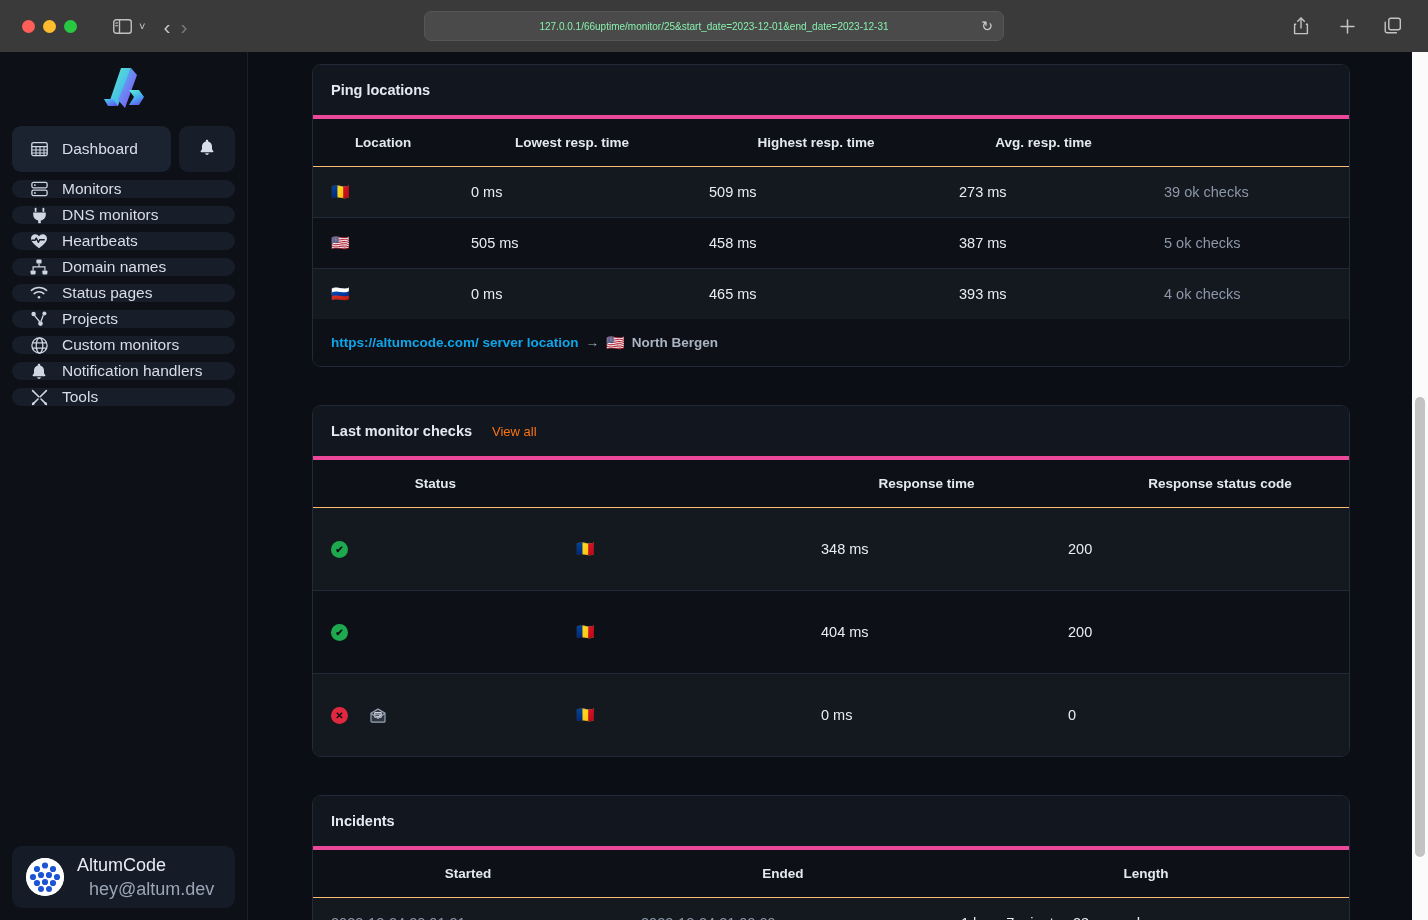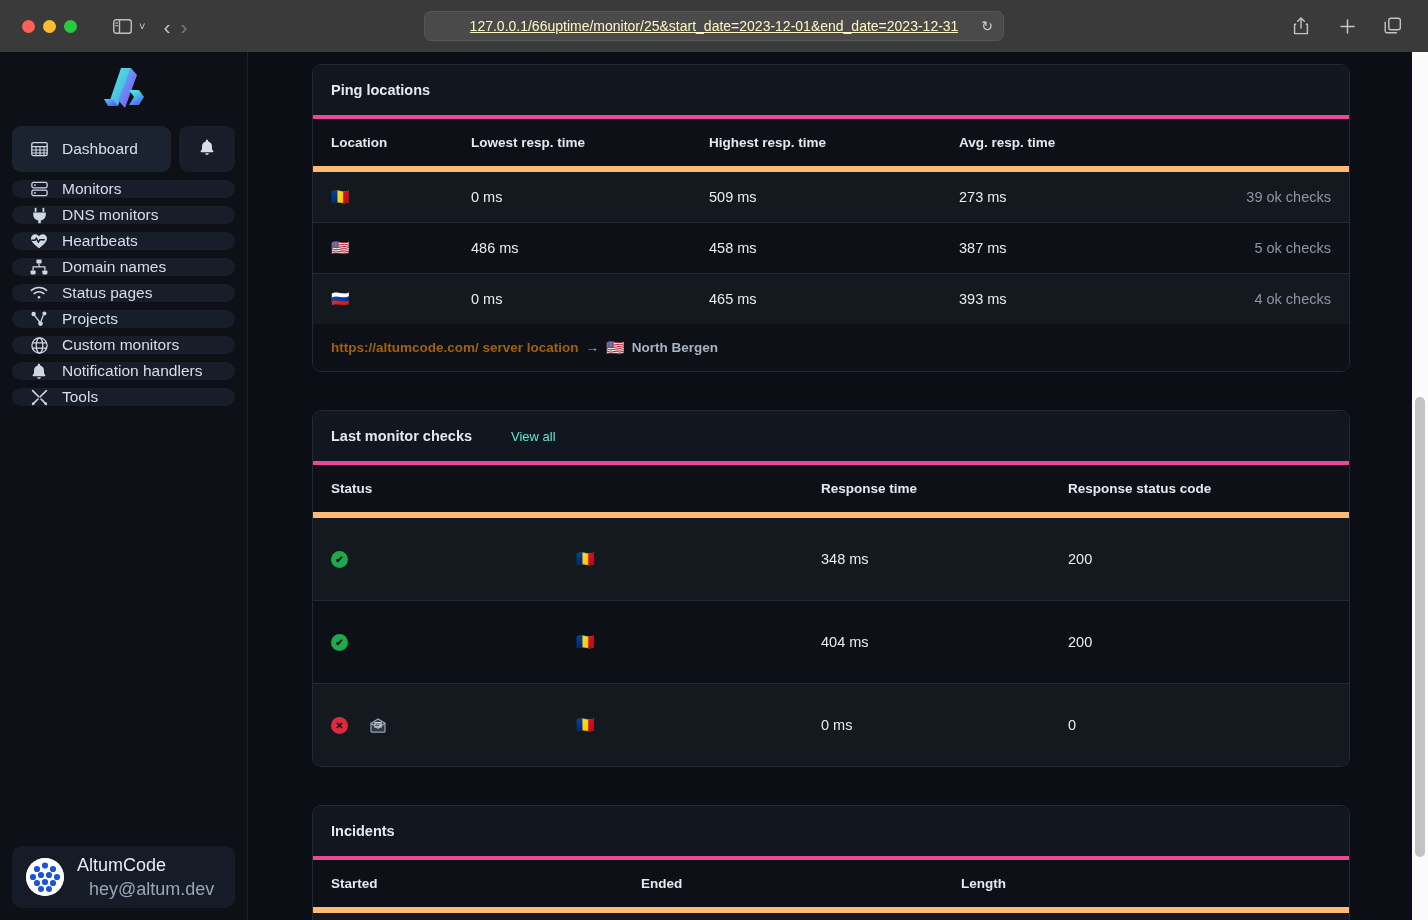--- a/index.html
+++ b/index.html
@@ -46,26 +46,25 @@
     height: 30px;
     background: #4a4a4a;
     border: 1px solid #565656;
     border-radius: 7px;
     display: flex;
     align-items: center;
     justify-content: center;
     padding: 0 14px;
   }
   .url-text {
-    color: #fef9c3;
-    font-size: 14px;
+    color: #86efac;
+    font-size: 10px;
     white-space: nowrap;
     overflow: hidden;
     text-overflow: ellipsis;
-    text-decoration: underline;
   }
   .reload-icon {
     position: absolute;
     right: 10px;
     color: #cfcfcf;
     font-size: 14px;
   }
   .chrome-right {
     margin-left: auto;
     display: flex;
@@ -178,42 +177,42 @@
   .card-head {
     height: 54px;
     display: flex;
     align-items: center;
     gap: 20px;
     padding: 0 18px;
     background: #12161e;
     border-bottom: 4px solid #ec4899;
   }
   .card-title { color: #e4e9f1; font-size: 14.5px; font-weight: bold; }
-  .view-all { color: #5eead4; font-size: 13px; cursor: pointer; margin-left: 19px; }
+  .view-all { color: #f97316; font-size: 13px; cursor: pointer; }
 
   table { width: 100%; border-collapse: collapse; table-layout: fixed; }
   th {
-    text-align: left;
+    text-align: center;
     padding: 16px 18px;
     color: #e4e9f1;
     font-size: 13.5px;
     font-weight: bold;
     background: #0d1016;
-    border-bottom: 6px solid #fdba74;
+    border-bottom: 1px solid #fdba74;
   }
   td {
     padding: 17px 18px;
     color: #e9edf3;
     font-size: 14.5px;
     border-bottom: 1px solid #222a38;
     vertical-align: middle;
   }
   tr.alt td { background: #14181f; }
   tr:last-child td { border-bottom: none; }
-  .muted { color: #8c97a8; text-align: right; }
+  .muted { color: #8c97a8; }
   .flag { font-size: 15px; line-height: 1; }
 
   .status-dot {
     width: 17px; height: 17px;
     border-radius: 50%;
     display: inline-flex;
     align-items: center;
     justify-content: center;
     font-size: 10px;
     color: #0b0e14;
@@ -227,21 +226,21 @@
 
   .card-foot {
     padding: 16px 18px;
     font-size: 13.5px;
     color: #c7cedb;
     display: flex;
     align-items: center;
     gap: 7px;
     background: #0d1016;
   }
-  .foot-link { color: #a16207; font-weight: bold; cursor: pointer; }
+  .foot-link { color: #0ea5e9; font-weight: bold; cursor: pointer; }
   .foot-loc { color: #aab3c2; font-weight: bold; }
   .arrow-r { color: #aab3c2; }
 
   
   .scrollbar-track {
     position: absolute;
     top: 0;
     right: 0;
     width: 16px;
     height: 868px;
@@ -520,21 +519,21 @@
         <tbody>
           <tr class="alt">
             <td><span class="flag">🇷🇴</span></td>
             <td>0 ms</td>
             <td>509 ms</td>
             <td>273 ms</td>
             <td class="muted">39 ok checks</td>
           </tr>
           <tr>
             <td><span class="flag">🇺🇸</span></td>
-            <td>486 ms</td>
+            <td>505 ms</td>
             <td>458 ms</td>
             <td>387 ms</td>
             <td class="muted">5 ok checks</td>
           </tr>
           <tr class="alt">
             <td><span class="flag">🇷🇺</span></td>
             <td>0 ms</td>
             <td>465 ms</td>
             <td>393 ms</td>
             <td class="muted">4 ok checks</td>

